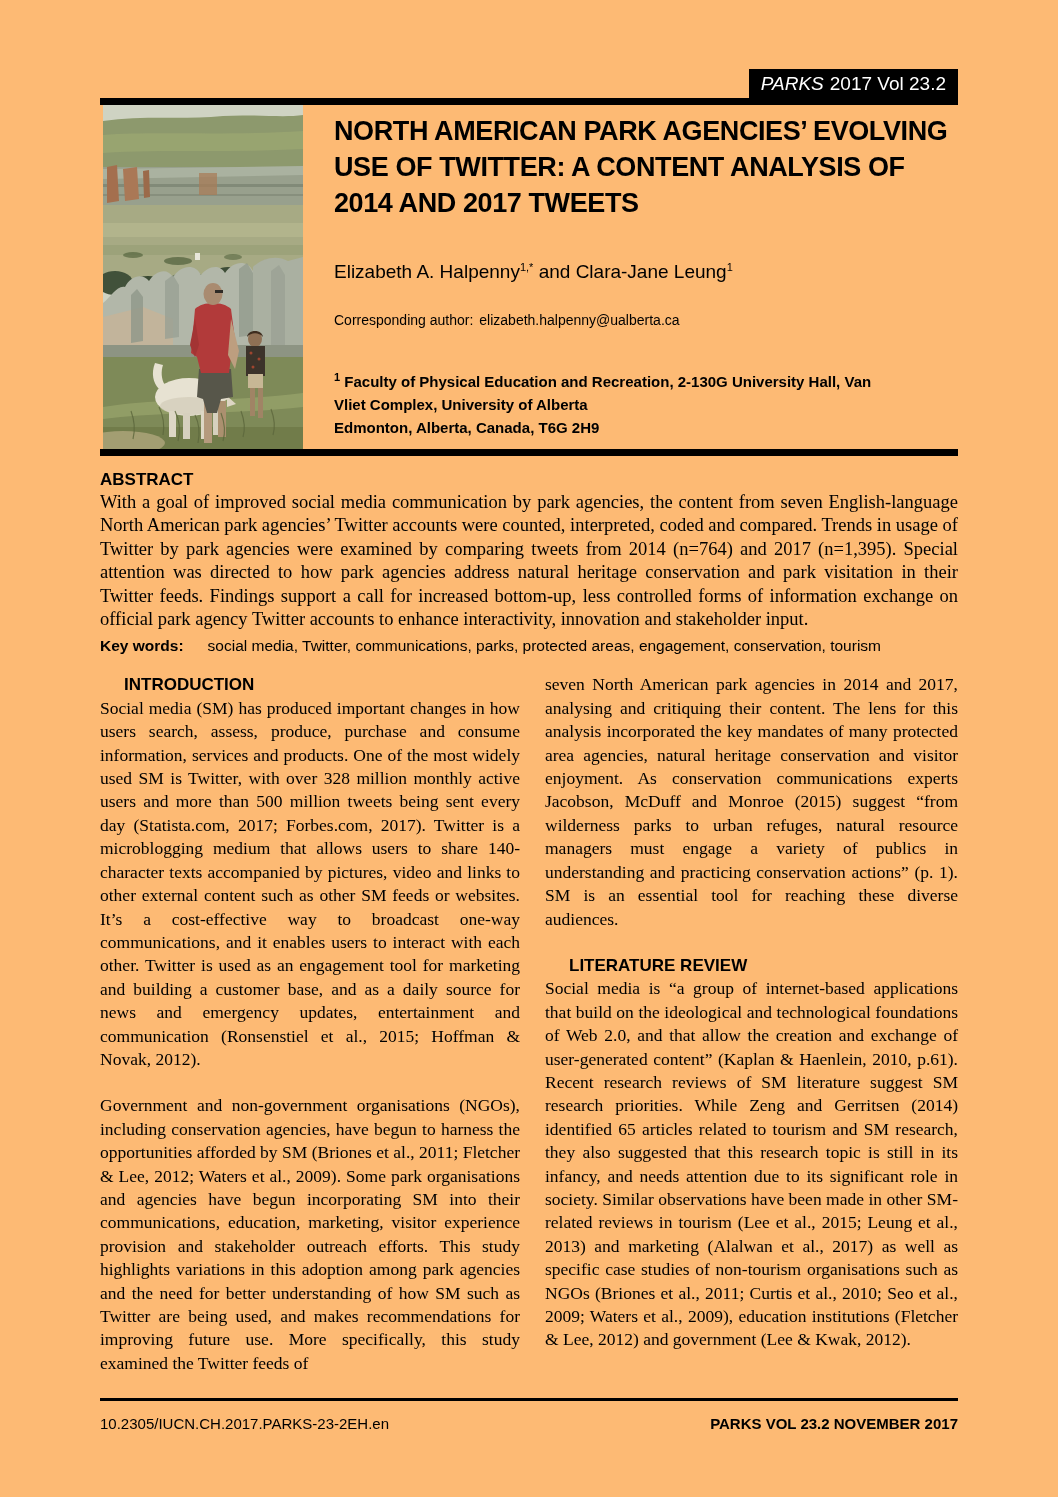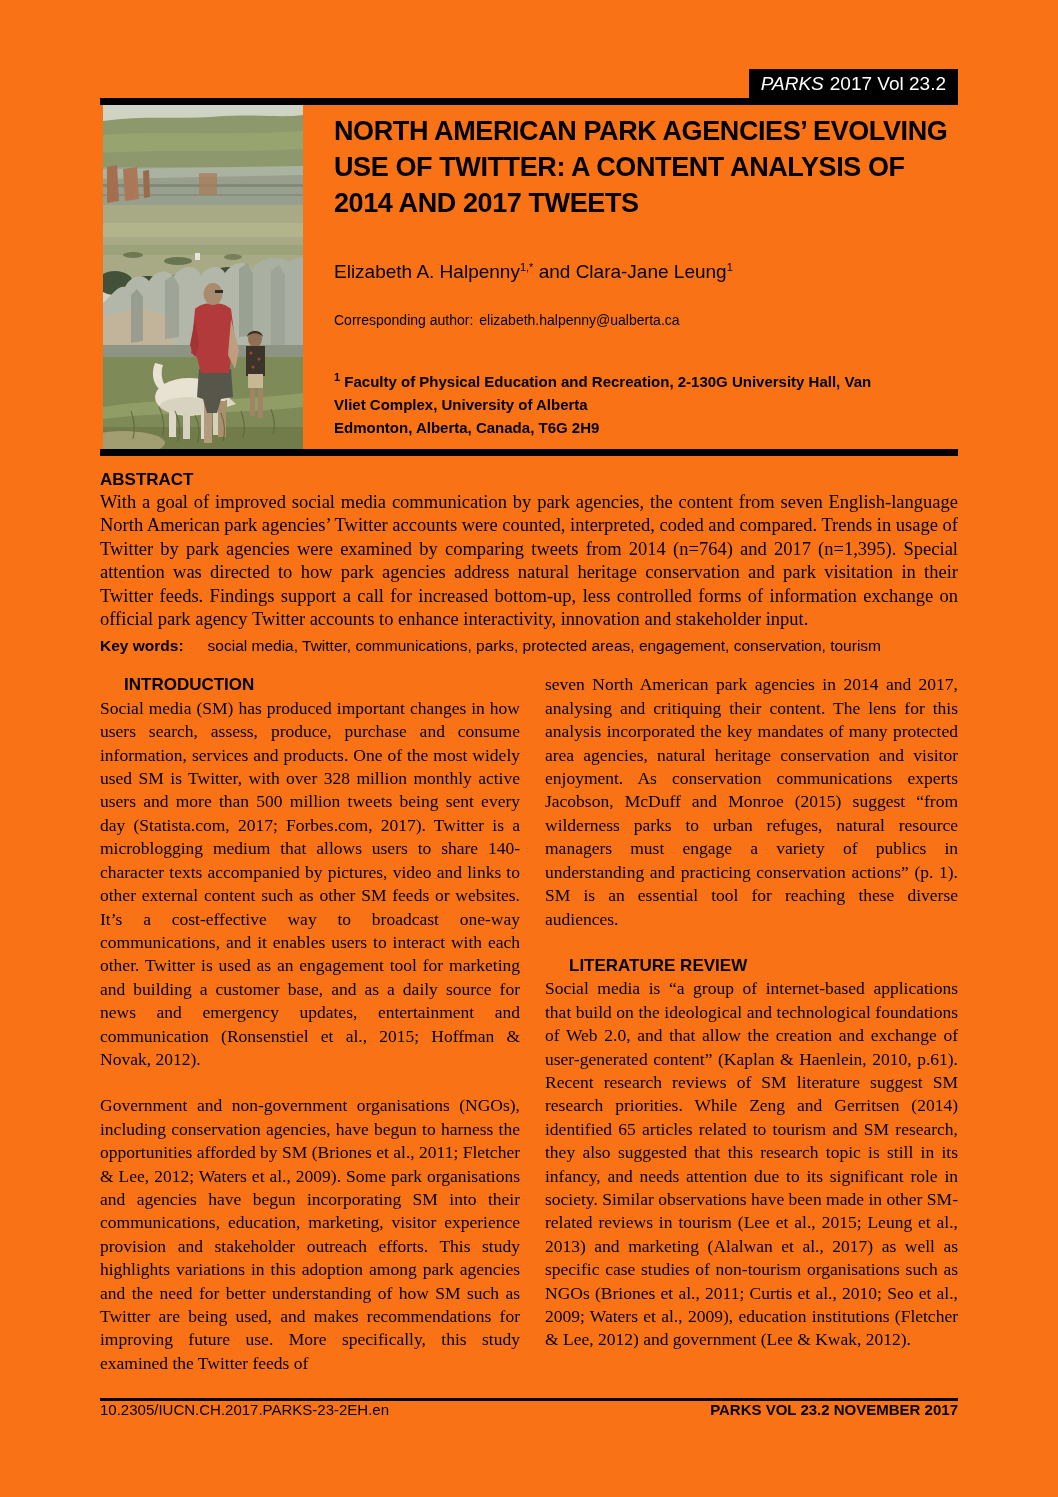--- a/index.html
+++ b/index.html
@@ -1,18 +1,18 @@
 <!DOCTYPE html>
 <html><head>
 <meta charset="utf-8">
 <style>
   * { margin:0; padding:0; box-sizing:border-box; }
   html,body { background:#ffffff; }
   body { font-family:"Liberation Sans", sans-serif; color:#000; }
-  .page { position:relative; width:1058px; height:1497px; background:#f97316; overflow:hidden; }
+  .page { position:relative; width:1058px; height:1497px; background:#fdba74; overflow:hidden; }
   .content { position:absolute; left:100px; top:0; width:858px; }
 
   
   .masthead { display:flex; justify-content:flex-end; margin-top:69px; }
   .badge { background:#000; color:#fff; font-size:19px; line-height:29px; padding:0 12px; white-space:nowrap; }
   .badge .journal { font-style:italic; margin-right:6px; }
   .rule-thick { height:7px; background:#000; }
 
   
   .header { display:flex; height:344px;gap:12px; }
@@ -35,21 +35,21 @@
   
   .columns { display:flex; margin-top:16px; }
   .col-left { width:420px; flex:none; }
   .col-right { margin-left:25px; flex:1; }
   .sec-h { font-size:17px; font-weight:bold; line-height:23.4px;margin-left:24px; }
   .coltext { font-family:"Liberation Serif", serif; font-size:17.5px; line-height:23.4px; text-align:justify; }
   .parabreak { margin-top:23px; }
 
   
   .footer { position:absolute; left:100px; top:1398px; width:858px; border-top:3px solid #000;
-            display:flex; justify-content:space-between; font-size:15px; }
+            padding-top:14px; display:flex; justify-content:space-between; font-size:15px; }
   .footer .vol { font-weight:bold; }
 </style>
 </head>
 <body>
 
 <div class="page">
   <div class="content">
 
     <div class="masthead">
       <div class="badge">

